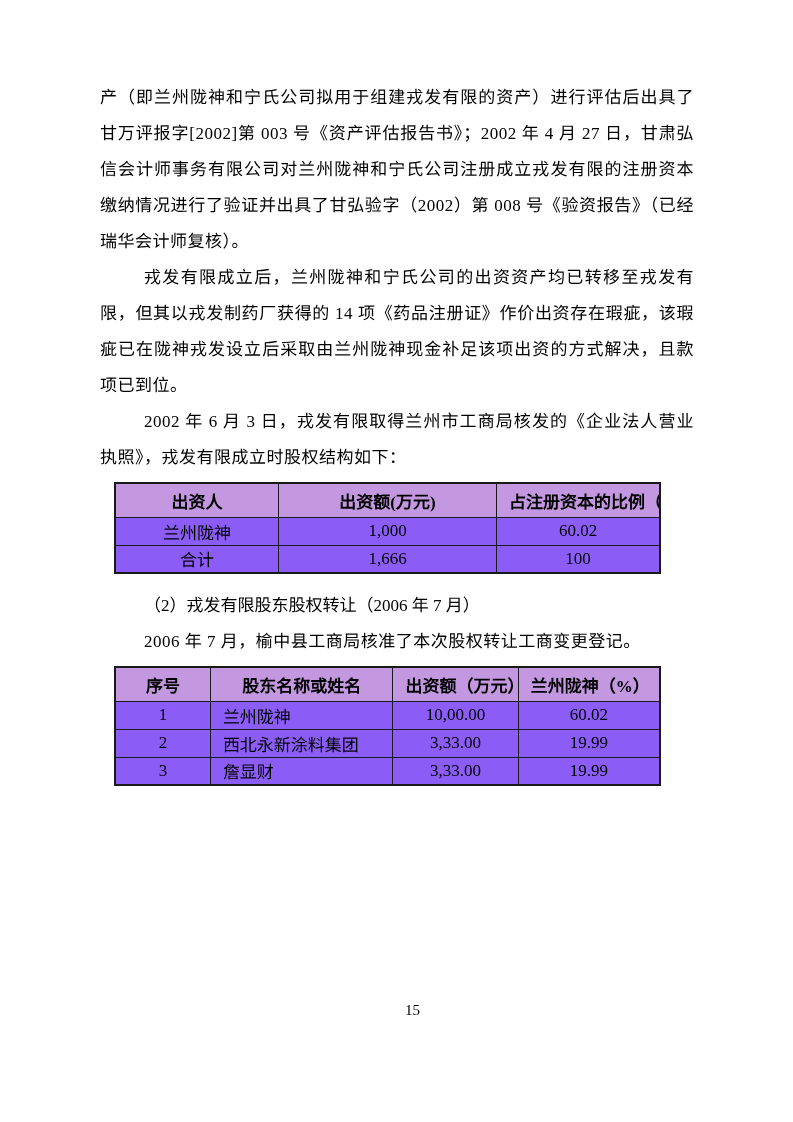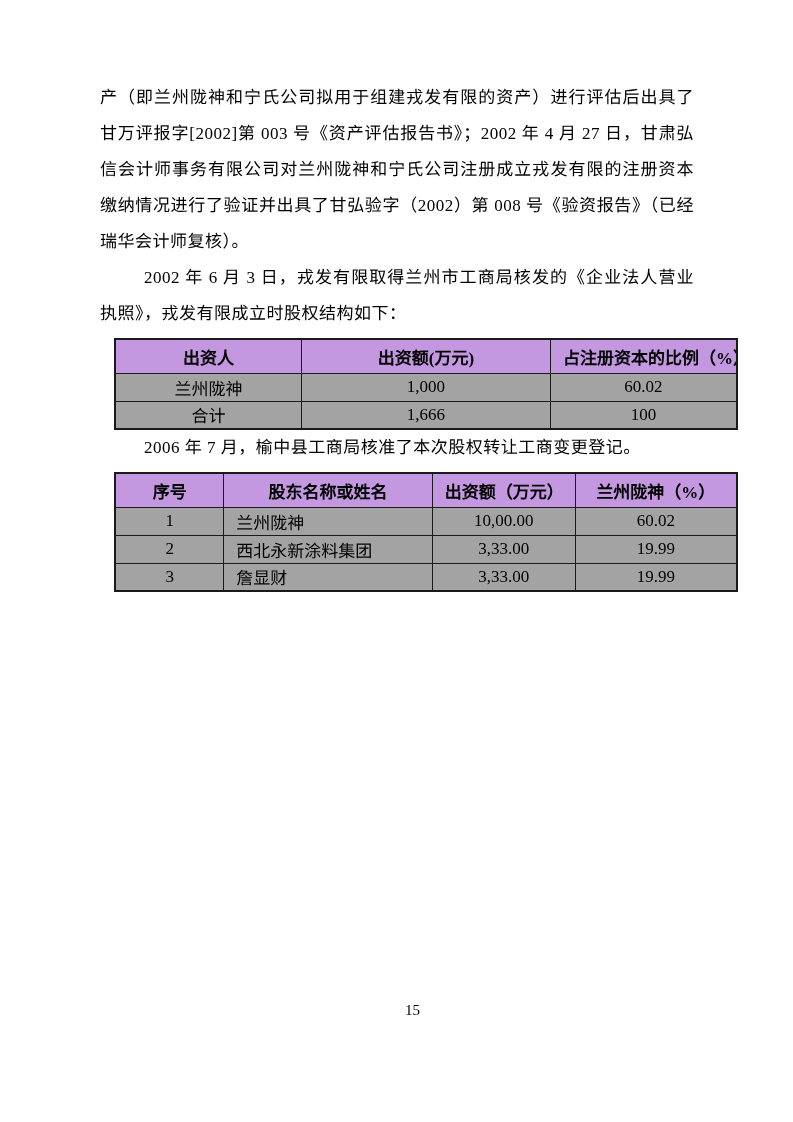--- a/index.html
+++ b/index.html
@@ -38,39 +38,39 @@
   }
   p.indent { text-indent: 44px; }
   p.section-heading {
     margin: 14px 0 0 0;
     font-size: 17px;
     line-height: 36px;
     text-indent: 44px;
   }
   table.doc-table {
     border-collapse: collapse;
-    width: 624px;
+    width: 547px;
     margin: 6px 4px 0 14px;
     table-layout: fixed;
     font-size: 17px;
   }
   table.doc-table th, table.doc-table td {
     border: 1px solid var(--table-border);
     padding: 0 12px;
     overflow: hidden;
     white-space: nowrap;
   }
   table.doc-table th {
     background: var(--header-bg);
     font-weight: bold;
     text-align: center;
     height: 34px;
     border-top: 2px solid var(--table-border);
   }
-  table.doc-table td { height: 28px; background: #a3a3a3; }
+  table.doc-table td { height: 28px; background: #8b5cf6; }
   table.doc-table { border: 2px solid var(--table-border); }
   td.al-left  { text-align: left;  padding-left: 18px; }
   td.al-right { text-align: center; }
   td.al-center{ text-align: center; }
   .page-number {
     position: absolute;
     top: 1000px;
     left: 16px;
     width: 100%;
     text-align: center;
@@ -79,20 +79,21 @@
   }
 </style>
 </head>
 <body>
 
 <div class="page">
   <div class="content">
 
     <p class="body-par">产（即兰州陇神和宁氏公司拟用于组建戎发有限的资产）进行评估后出具了甘万评报字[2002]第 003 号《资产评估报告书》；2002 年 4 月 27 日，甘肃弘信会计师事务有限公司对兰州陇神和宁氏公司注册成立戎发有限的注册资本缴纳情况进行了验证并出具了甘弘验字（2002）第 008 号《验资报告》（已经瑞华会计师复核）。</p>
 
+    <p class="body-par indent">戎发有限成立后，兰州陇神和宁氏公司的出资资产均已转移至戎发有限，但其以戎发制药厂获得的 14 项《药品注册证》作价出资存在瑕疵，该瑕疵已在陇神戎发设立后采取由兰州陇神现金补足该项出资的方式解决，且款项已到位。</p>
 
     <p class="body-par indent">2002 年 6 月 3 日，戎发有限取得兰州市工商局核发的《企业法人营业执照》，戎发有限成立时股权结构如下：</p>
 
     <table class="doc-table">
       <colgroup>
         <col style="width:30%">
           <col style="width:40%">
           <col style="width:30%">
       </colgroup>
     <thead>
@@ -109,20 +110,21 @@
             <td class="al-right">60.02</td>
           </tr>
           <tr>
             <td class="al-center">合计</td>
             <td class="al-right">1,666</td>
             <td class="al-right">100</td>
           </tr>
         </tbody>
       </table>
 
+    <p class="section-heading">（2）戎发有限股东股权转让（2006 年 7 月）</p>
 
 
     <p class="body-par indent">2006 年 7 月，榆中县工商局核准了本次股权转让工商变更登记。</p>
 
 
     <table class="doc-table">
       <colgroup>
         <col style="width:17.5%">
           <col style="width:33.5%">
           <col style="width:23%">

